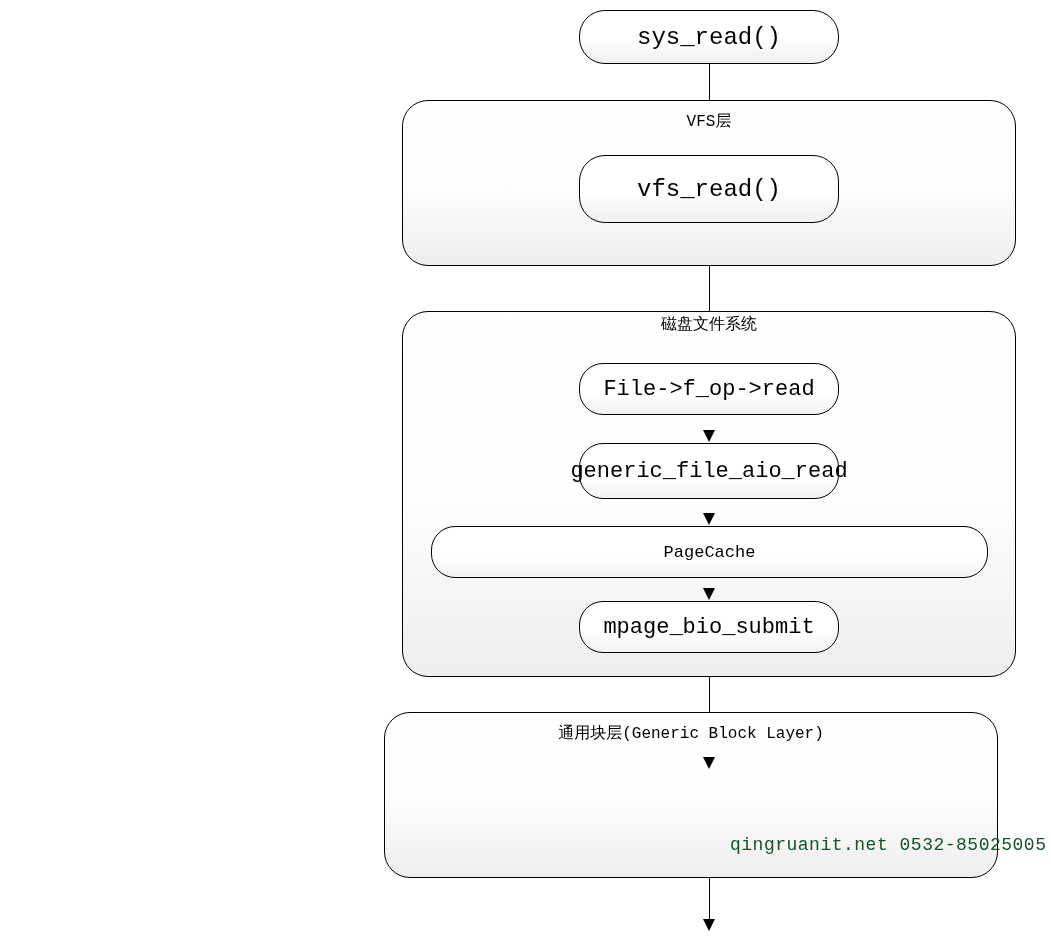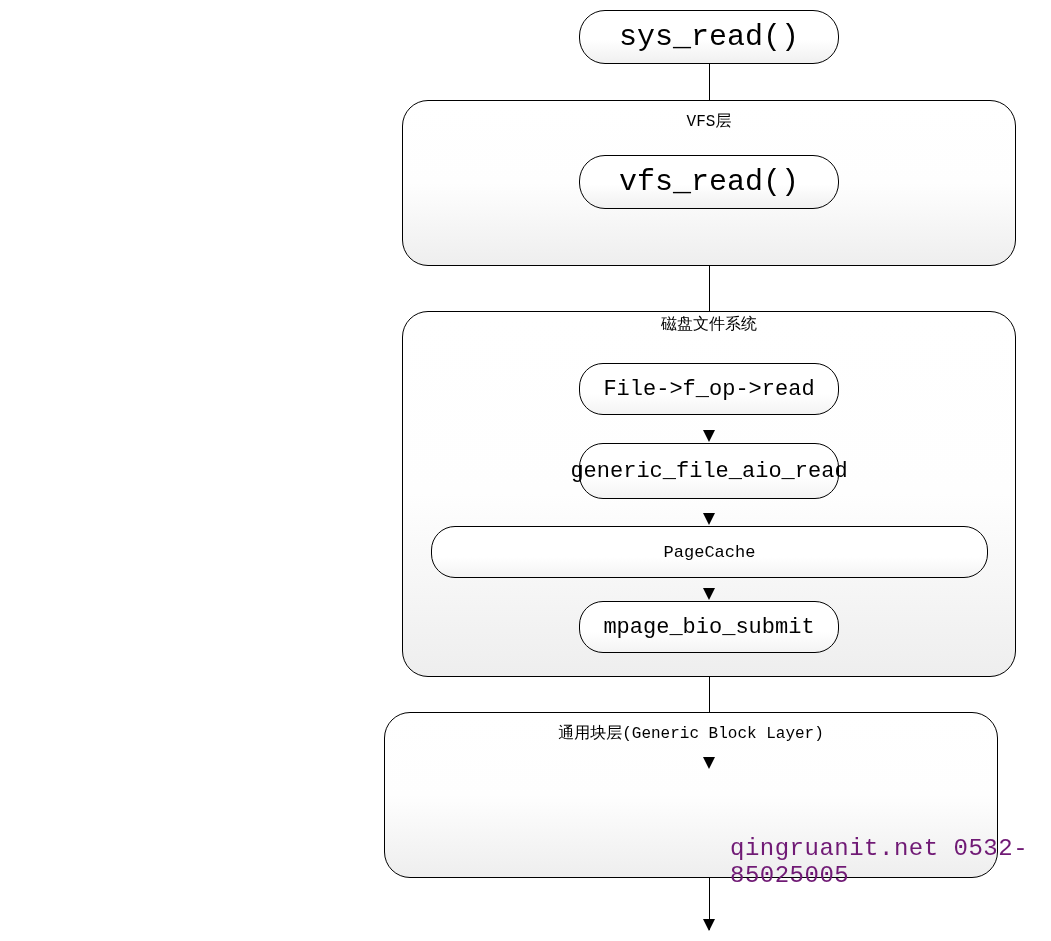--- a/index.html
+++ b/index.html
@@ -44,38 +44,38 @@
     border-radius: 26px;
     background: linear-gradient(to bottom, #ffffff 0%, #fefefe 50%, #eeeeee 100%);
   }
   .layer-title {
     position: absolute;
     left: 0;
     width: 100%;
     text-align: center;
     font-size: 16px;
   }
-  .big-text { font-size: 30px; }
+  .big-text { font-size: 24px; }
   .vline {
     position: absolute;
     width: 0;
     border-left: 1px solid #000;
   }
   .arrowhead {
     position: absolute;
     width: 0;
     height: 0;
     border-left: 6px solid transparent;
     border-right: 6px solid transparent;
     border-top: 12px solid #000;
   }
   .watermark {
     position: absolute;
-    color: #701a75;
-    font-size: 24px;
+    color: #14532d;
+    font-size: 18px;
     font-family: "Courier New", monospace;
     letter-spacing: 0.5px;
   }
 </style>
 </head>
 <body>
 
 <div class="canvas">
 
   <div class="node big-text" style="left:579px; top:10px; width:260px; height:54px;">
@@ -83,21 +83,21 @@
   </div>
 
   <div class="vline" style="left:709px; top:64px; height:866px;"></div>
 
   <div class="arrowhead" style="left:703px; top:144px;"></div>
 
   <div class="layer" style="left:402px; top:100px; width:614px; height:166px;">
     <div class="layer-title" style="top:10px;">VFS层</div>
   </div>
 
-  <div class="node big-text" style="left:579px; top:155px; width:260px; height:54px;">
+  <div class="node big-text" style="left:579px; top:155px; width:260px; height:68px;">
     <span>vfs_read()</span>
   </div>
 
   <div class="layer" style="left:402px; top:311px; width:614px; height:366px;">
     <div class="layer-title" style="top:2px;text-align:center;">磁盘文件系统</div>
   </div>
 
   <div class="node node-small" style="left:579px; top:363px; width:260px; height:52px;">
     <span>File-&gt;f_op-&gt;read</span>
   </div>

